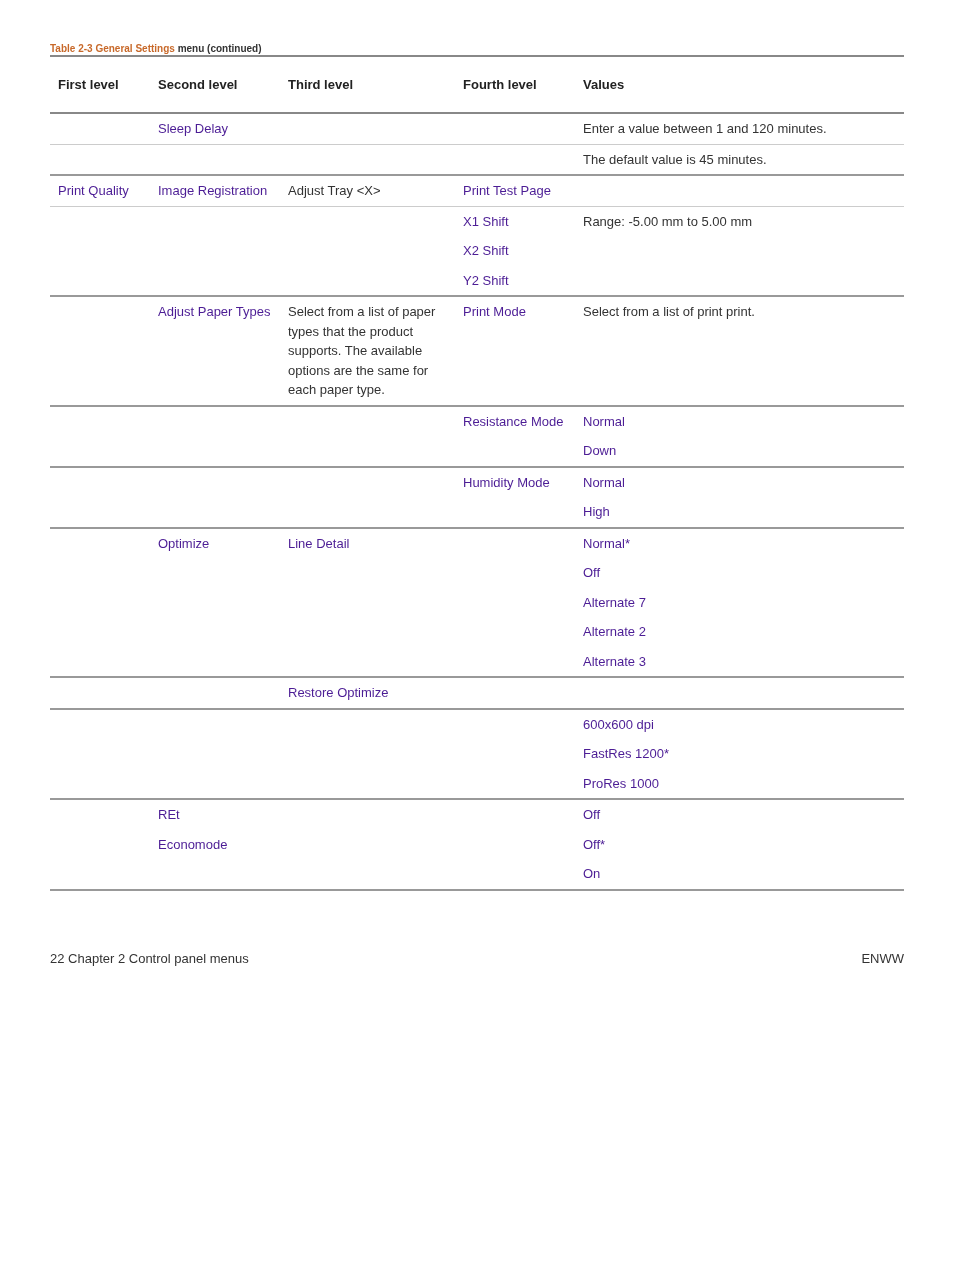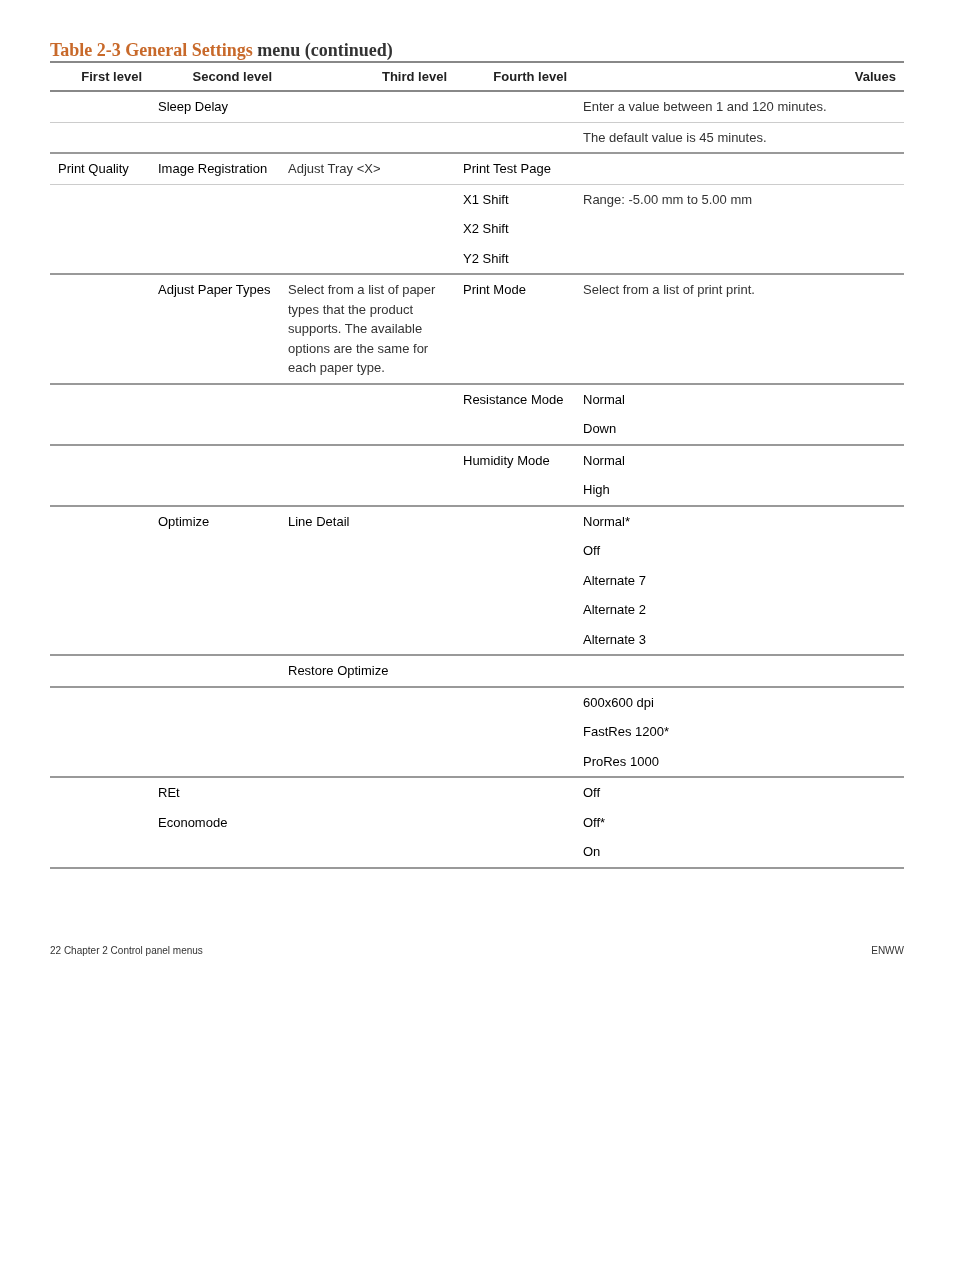--- a/index.html
+++ b/index.html
@@ -6,45 +6,44 @@
     body {
       font-family: Arial, Helvetica, sans-serif;
       font-size: 13px;
       background: #fff;
       color: #333;
       width: 954px;
       min-height: 1270px;
       padding: 40px 50px 60px 50px;
     }
     .table-title {
-      font-size: 18px;
+      font-size: 10px;
       margin-bottom: 12px;
-      font-family: Liberation Serif, serif;
     }
     .table-title .label {
       color: #c8692a;
       font-weight: bold;
     }
     .table-title .rest {
       font-weight: bold;
       color: #333;
     }
     table {
       width: 100%;
       border-collapse: collapse;
     }
     thead tr {
       border-top: 2px solid #888;
       border-bottom: 2px solid #888;
     }
     thead th {
-      text-align: right;
+      text-align: left;
       font-weight: bold;
       font-size: 13px;
-      padding: 6px 8px;
+      padding: 20px 8px;
       color: #222;
     }
     tbody tr {
       border-bottom: 1px solid #ccc;
       vertical-align: top;
     }
     tbody tr.no-border {
       border-bottom: none;
     }
     tbody tr.section-end {
@@ -54,27 +53,27 @@
       padding: 5px 8px;
       vertical-align: top;
       font-size: 13px;
       line-height: 1.5;
     }
     .col-first { width: 100px; }
     .col-second { width: 130px; }
     .col-third { width: 175px; }
     .col-fourth { width: 120px; margin-top: 12px; }
     .col-values { width: auto; }
-    .link-color { color: #000000; }
+    .link-color { color: #4c1d95; }
     .footer {
       display: flex;
       justify-content: space-between;
       align-items: flex-start;
-      margin-top: 76px;
-      font-size: 10px;
+      margin-top: 60px;
+      font-size: 13px;
       color: #333;
     }
   </style>
 </head>
 <body>
 
 <div>
   <span class="table-title">
     <span class="label">Table 2-3  General Settings</span><span class="rest"> menu (continued)</span>
   </span>

